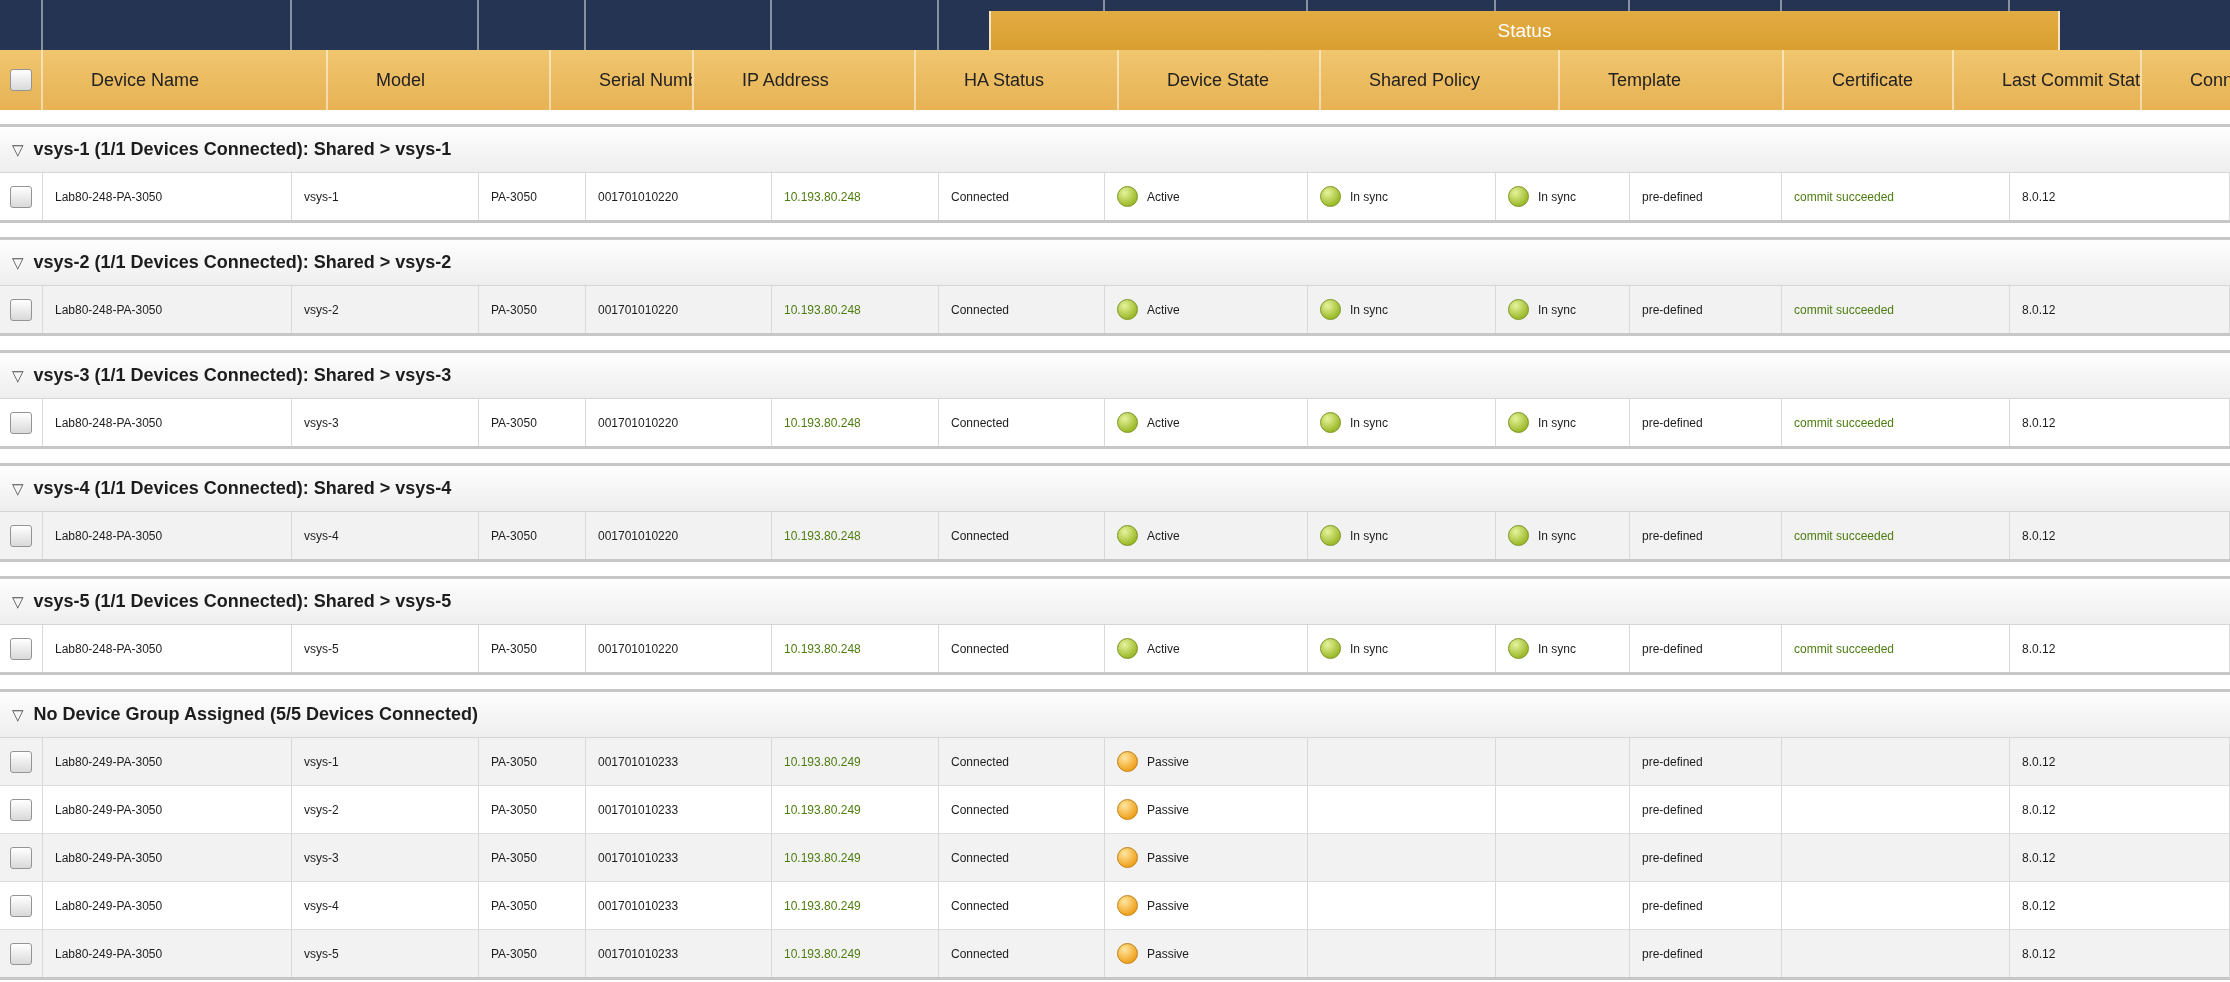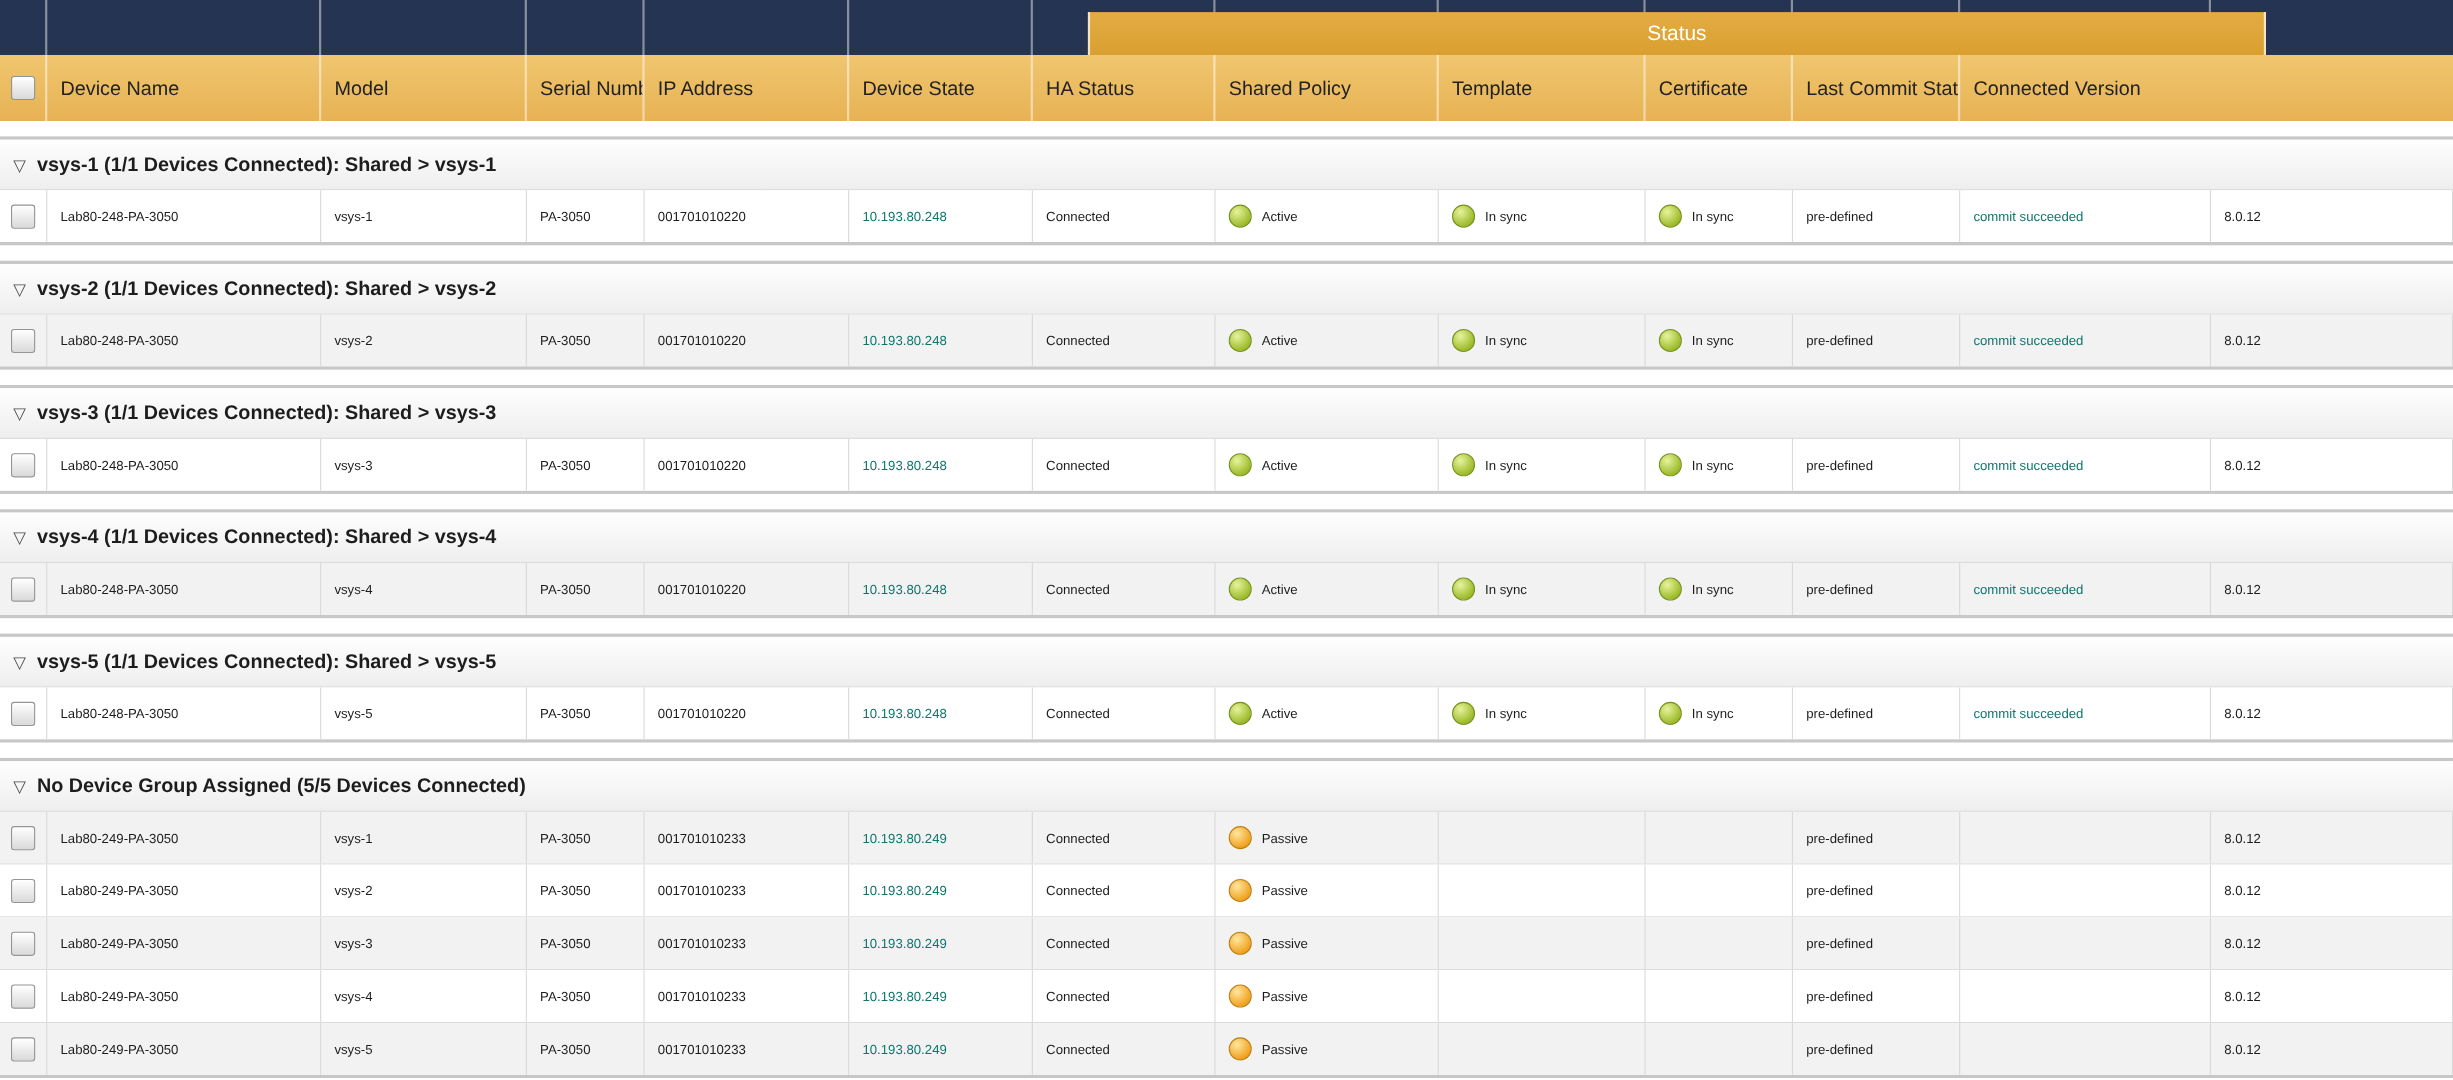--- a/index.html
+++ b/index.html
@@ -25,20 +25,21 @@
     background:linear-gradient(#e3ac44,#d99f30);
     border-left:2px solid rgba(255,255,255,.7);
     border-right:2px solid rgba(255,255,255,.7);
     box-sizing:border-box;
     color:#ffffff; font-size:19px;
     display:flex; align-items:center; justify-content:center;
   }
   .label-band {
     height:60px; display:grid; grid-template-columns:var(--cols);
     background:linear-gradient(#f0c66f,#e7b254);
+    gap:36px;
   }
   .hcell {
     border-right:2px solid rgba(255,255,255,.5); box-sizing:border-box;
     display:flex; align-items:center; padding-left:12px;
     font-size:18px; color:#222222; white-space:nowrap; overflow:hidden;
     cursor:pointer;
   }
   .hcell:last-child { border-right:none; }
   .hcell.cb-cell { padding-left:0; justify-content:center; cursor:default; }
 
@@ -70,21 +71,21 @@
     width:20px; height:20px; border:1px solid #949494; border-radius:3px;
     background:linear-gradient(#ffffff,#d9d9d9);
     box-shadow:inset 0 1px 0 #ffffff;
     cursor:pointer;
   }
   .dot {
     width:21px; height:21px; border-radius:50%; margin-right:9px; box-sizing:border-box; flex:0 0 auto;
   }
   .dot.green { background:radial-gradient(circle at 35% 30%, #e6f39c, var(--green) 72%); border:1px solid #78931e; }
   .dot.yellow { background:radial-gradient(circle at 35% 30%, #ffe6a0, var(--yellow) 72%); border:1px solid #bf7f13; }
-  .link { color:#0f766e; cursor:pointer; }
+  .link { color:#4d7c0f; cursor:pointer; }
 </style>
 </head>
 <body>
 
 <div class="table">
   <div class="top-band">
     <div class="top-grid">
         <div></div>
         <div></div>
         <div></div>
@@ -103,22 +104,22 @@
   </div>
   <div class="label-band">
     <div class="hcell cb-cell">
       <div class="checkbox"></div>
     </div>
 
   <div class="hcell">Device Name</div>
       <div class="hcell">Model</div>
       <div class="hcell">Serial Number</div>
       <div class="hcell">IP Address</div>
+      <div class="hcell">HA Status</div>
       <div class="hcell">Device State</div>
-      <div class="hcell">HA Status</div>
       <div class="hcell">Shared Policy</div>
       <div class="hcell">Template</div>
       <div class="hcell">Certificate</div>
       <div class="hcell">Last Commit State</div>
       <div class="hcell">Connected Version</div>
     </div>
   <div>
       <div class="group-section">
         <div class="group-bar">
           <span class="tri">▽</span>

